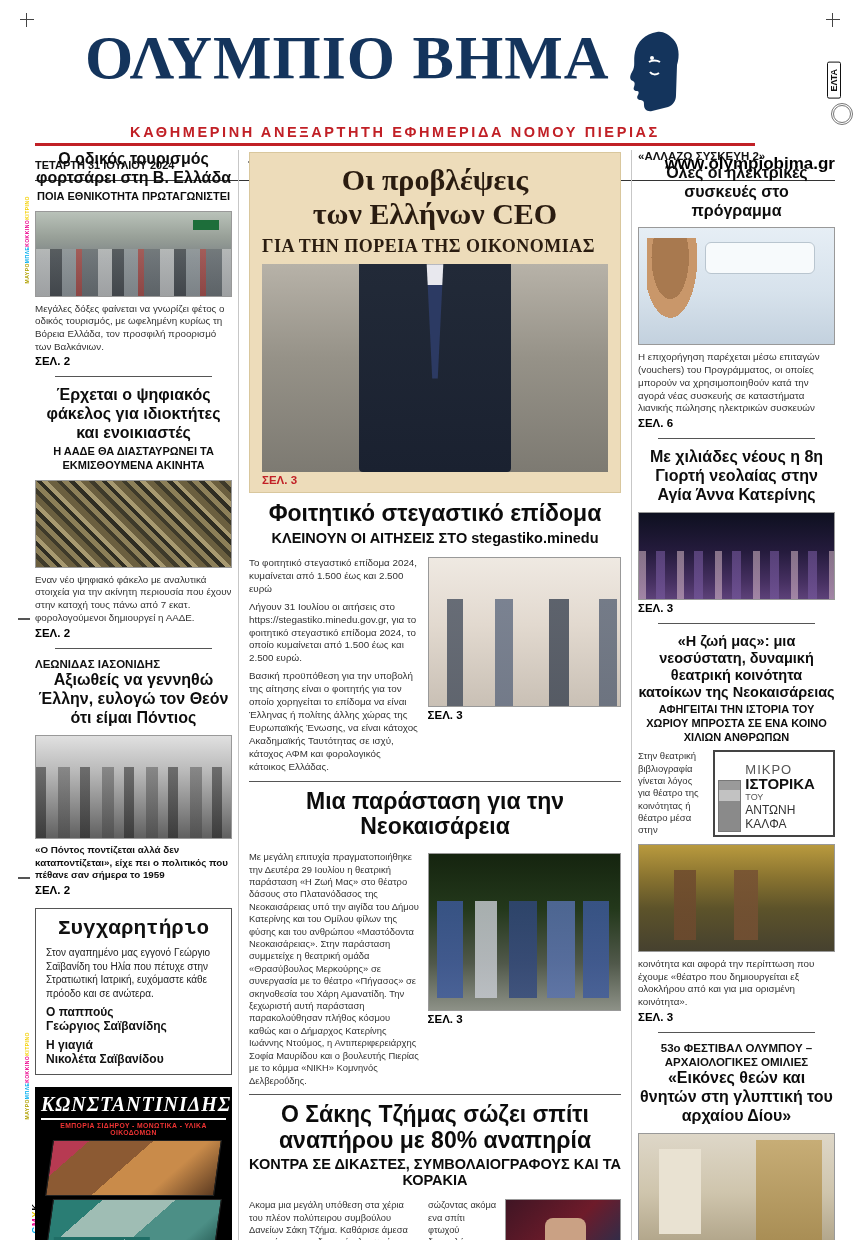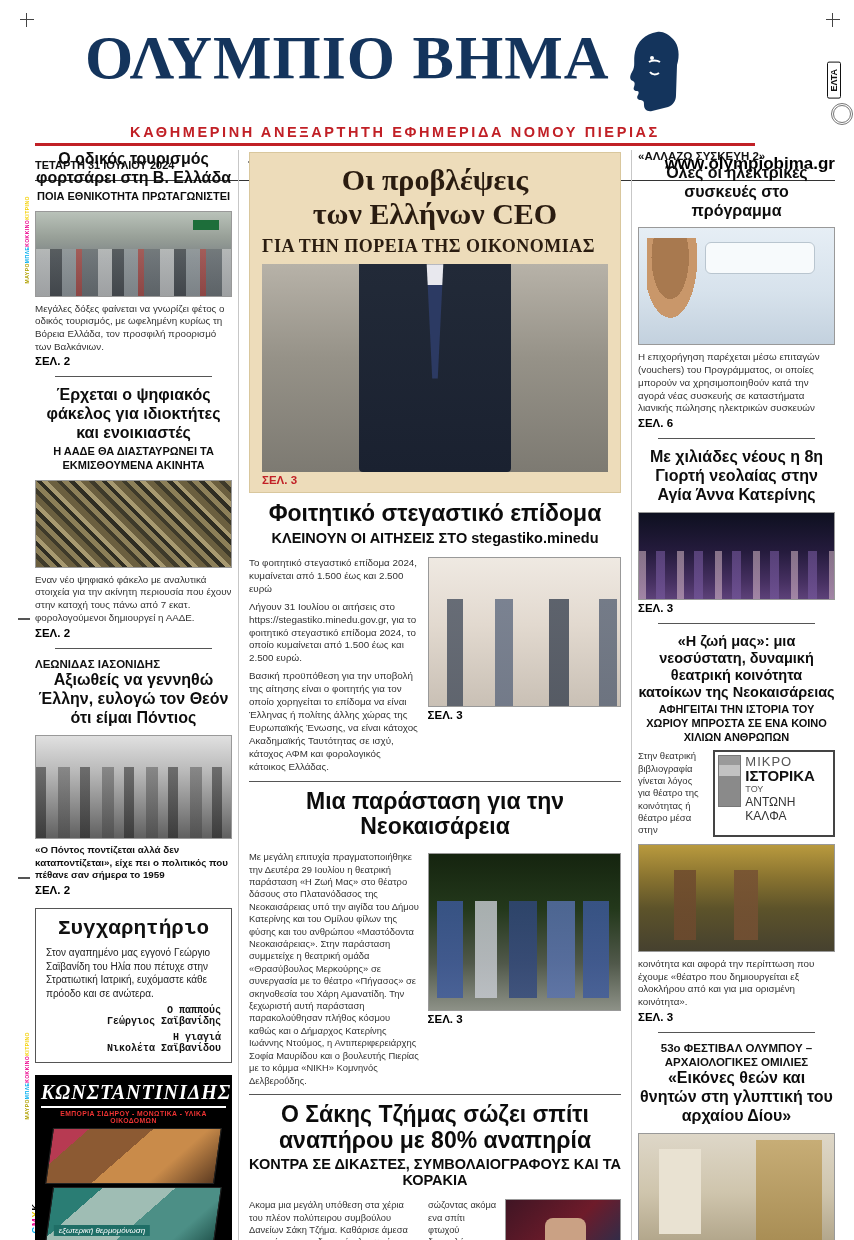--- a/index.html
+++ b/index.html
@@ -91,35 +91,35 @@
   .sub-center { font-weight:bold; font-size:14.5px; text-align:center; color:#0c0c0c; margin-top:3px; }
   .split { display:flex; gap:8px; margin-top:6px; }
   .split .txt { flex:1; }
   .split .pic { flex:0 0 52%; }
   .body-c { font-size:9.8px; line-height:1.32; color:#333; margin-top:5px; }
 
   
   .congrats { border:1.5px solid #555; padding:8px 10px; margin-top:12px; }
   .congrats-title { font-weight:bold; font-size:21px; text-align:center; color:#111; margin-bottom:6px;font-family:Liberation Mono, monospace; }
   .congrats-body { font-size:10px; line-height:1.35; color:#222; }
-  .congrats-sig { font-weight:bold; font-size:10px; text-align:right; margin-top:5px; color:#111;font-family:Liberation Mono, monospace; }
+  .congrats-sig { font-weight:bold; font-size:12px; text-align:left; margin-top:5px; color:#111; }
 
   
   .kon-ad { background:#000; color:#fff; margin-top:12px; padding:6px 6px 8px; }
   .kon-name { font-family:"Liberation Serif", serif; font-style:italic; font-weight:bold; font-size:20px; text-align:center; letter-spacing:1px; border-bottom:2px solid #fff; padding-bottom:2px; }
   .kon-tag { color:#e33; font-weight:bold; font-size:6.8px; text-align:center; margin:2px 0 4px; letter-spacing:.4px; }
   .kon-strip { height:56px; margin:3px 8px; transform:skew(-8deg); border:1px solid #222; position:relative; overflow:hidden; }
   .kon-s1 { background:linear-gradient(135deg,#b73a52 0 16%,#8c5a33 16% 45%,#c98b4a 45% 70%,#5e3c22 100%); }
   .kon-s2 { background:linear-gradient(135deg,#2a7d74 0 22%,#9fbdb4 22% 55%,#4c8f86 55% 80%,#23564f 100%); }
   .kon-s2 .strip-label { position:absolute; left:6px; bottom:6px; background:#1f6e66; color:#fff; font-style:italic; font-size:8px; padding:1px 5px; transform:skew(8deg); }
 
   
   .mikro-row { display:flex; gap:6px; margin-top:6px; align-items:stretch; }
   .mikro-intro { font-size:9.5px; line-height:1.3; color:#333; flex:1; }
-  .mikro-box { flex:0 0 62%; border:2px solid #444; background:#fff; display:flex; gap:4px; padding:3px; align-items:flex-start; }
+  .mikro-box { flex:0 0 62%; border:2px solid #444; background:#fff; display:flex; gap:4px; padding:3px; align-items:flex-end; }
   .mikro-tower { width:26px; height:52px; background:linear-gradient(180deg,#9a9a9a 0 18%,#c2c2c2 18% 40%,#8a8a8a 40% 100%); border:1px solid #777; }
   .mikro-t1 { font-size:13px; color:#555; line-height:1; letter-spacing:1px; }
   .mikro-t2 { font-size:15px; font-weight:bold; color:#111; line-height:1.05; }
   .mikro-t3 { font-size:9px; color:#555; line-height:1.2; }
   .mikro-t4 { font-size:12px; color:#333; line-height:1.2; }
 </style>
 </head>
 <body>
 
 <div class="page">

